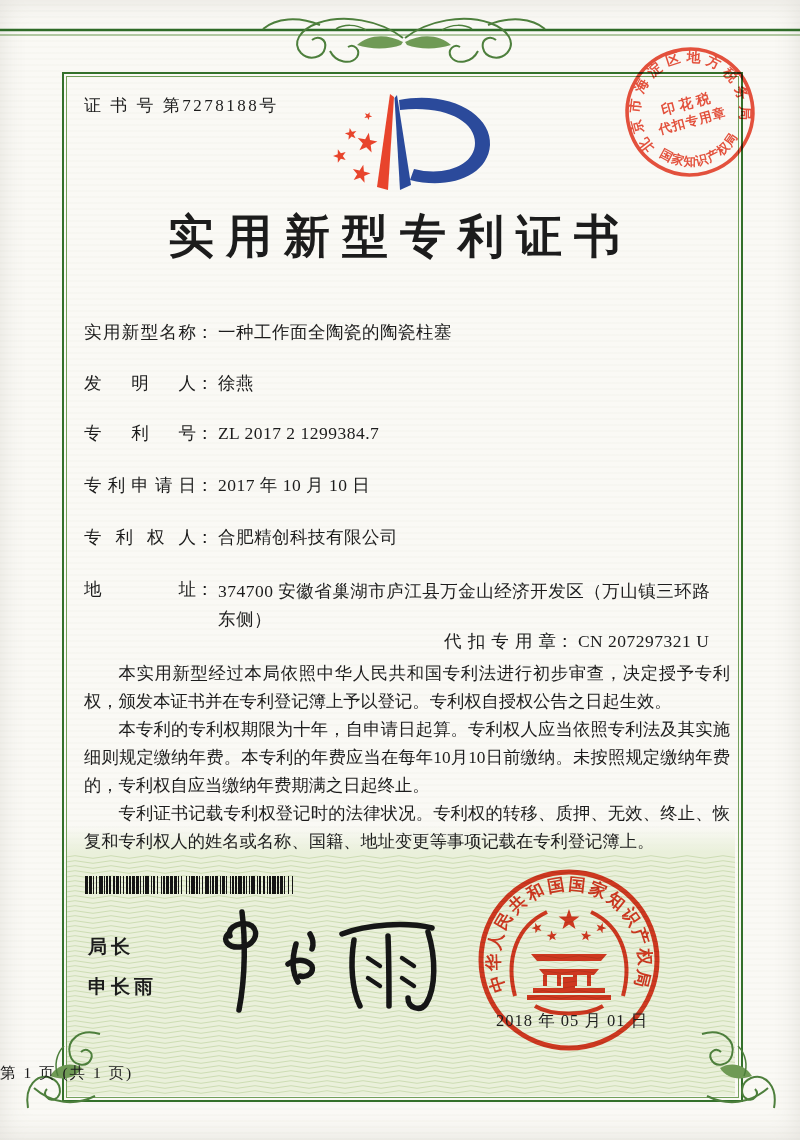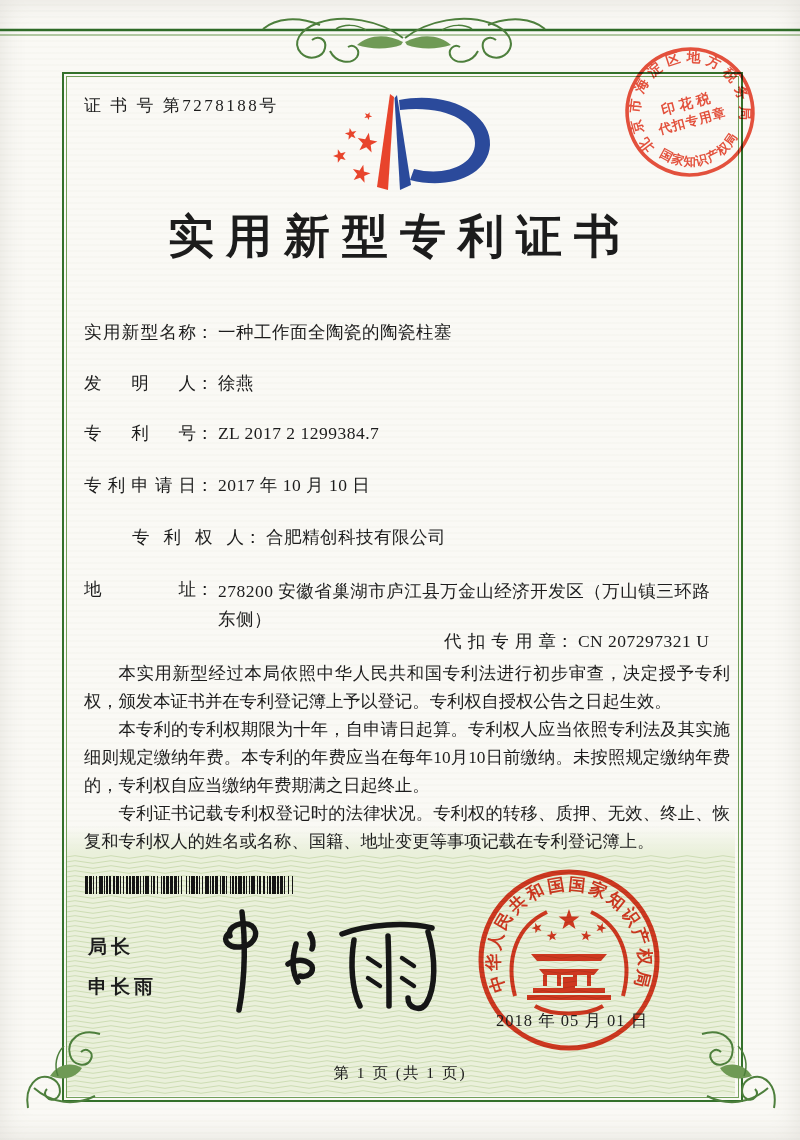--- a/index.html
+++ b/index.html
@@ -23,21 +23,21 @@
   .body-text{left:84px;top:660px;width:646px;font-size:17.3px;line-height:28px;
              text-align:justify;z-index:3;}
   .body-text p{margin:0;text-indent:2em;}
   .barcode{left:85px;top:876px;width:211px;height:18px;overflow:hidden;white-space:nowrap;z-index:3;font-size:0;}
   .barcode span{display:inline-block;height:100%;}
   .sig-title{left:88px;top:934px;font-family:"Liberation Sans","DejaVu Sans",sans-serif;
              font-weight:600;font-size:19px;letter-spacing:4px;z-index:4;text-align:center;}
   .sig-name{left:88px;top:974px;font-family:"Liberation Sans","DejaVu Sans",sans-serif;
             font-weight:600;font-size:19px;letter-spacing:4px;z-index:4;}
   .seal-date{left:496px;top:1010px;font-size:16.5px;letter-spacing:1px;z-index:5;color:#1d1d1d;}
-  .footer{left:0;right:0;top:1063px;text-align:center;font-size:15.5px;letter-spacing:2px;z-index:3;}
+  .footer{left:0;right:0;top:1063px;font-size:15.5px;letter-spacing:2px;z-index:3;}
   svg{display:block;}
   .ink{mix-blend-mode:multiply;}
 </style>
 </head>
 <body>
 
 <div class="page">
 
   <svg class="abs" style="left:0;top:4px;z-index:1;" width="800" height="70" viewBox="0 0 800 70">
     <line x1="0" y1="26" x2="800" y2="26" stroke="#2f6b28" stroke-width="2.5"></line>
@@ -177,27 +177,27 @@
     <span class="fvalue">徐燕</span>
   </div>
   <div class="abs frow" style="top:421px;">
     <span class="flabel">专利号</span><span>：</span>
     <span class="fvalue">ZL 2017 2 1299384.7</span>
   </div>
   <div class="abs frow" style="top:473px;">
     <span class="flabel">专利申请日</span><span>：</span>
     <span class="fvalue">2017 年 10 月 10 日</span>
   </div>
-  <div class="abs frow" style="top:525px;margin-left:48px;">
+  <div class="abs frow" style="top:525px;">
     <span class="flabel">专利权人</span><span>：</span>
     <span class="fvalue">合肥精创科技有限公司</span>
   </div>
   <div class="abs frow" style="top:577px;">
     <span class="flabel">地址</span><span>：</span>
-    <span class="fvalue wrap">278200 安徽省巢湖市庐江县万金山经济开发区（万山镇三环路东侧）</span>
+    <span class="fvalue wrap">374700 安徽省巢湖市庐江县万金山经济开发区（万山镇三环路东侧）</span>
   </div>
   <div class="abs frow" style="left:444px;top:629px;">
     <span class="flabel">代扣专用章</span><span>：</span>
     <span class="fvalue">CN 207297321 U</span>
   </div>
 
   <div class="abs body-text">
     <p>本实用新型经过本局依照中华人民共和国专利法进行初步审查，决定授予专利权，颁发本证书并在专利登记簿上予以登记。专利权自授权公告之日起生效。</p>
     <p>本专利的专利权期限为十年，自申请日起算。专利权人应当依照专利法及其实施细则规定缴纳年费。本专利的年费应当在每年10月10日前缴纳。未按照规定缴纳年费的，专利权自应当缴纳年费期满之日起终止。</p>
     <p>专利证书记载专利权登记时的法律状况。专利权的转移、质押、无效、终止、恢复和专利权人的姓名或名称、国籍、地址变更等事项记载在专利登记簿上。</p>

